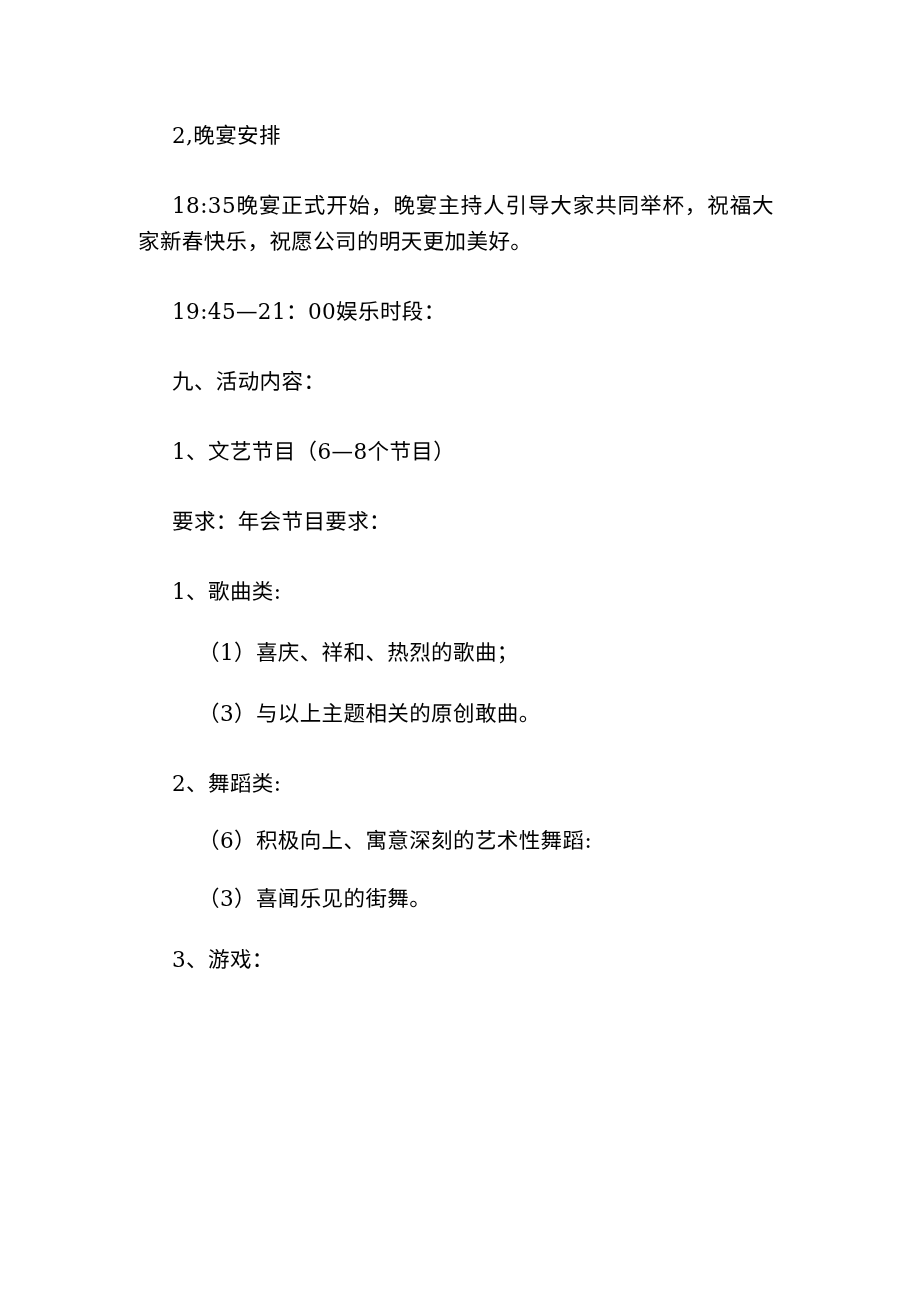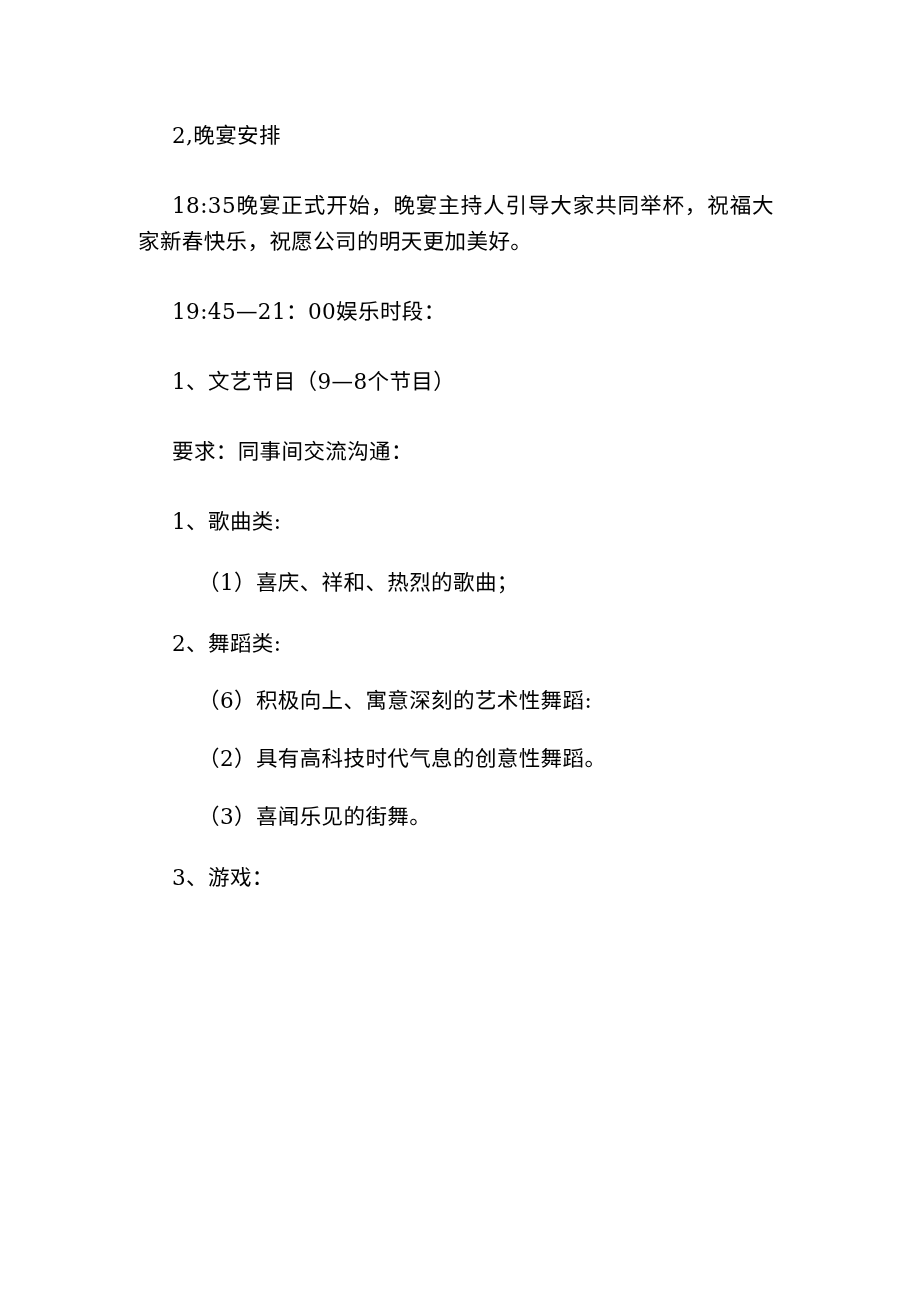--- a/index.html
+++ b/index.html
@@ -52,35 +52,36 @@
 <div class="page">
   <div class="doc-body">
 
     <p class="para ind-1 gap-lg">2,晚宴安排</p>
 
     <p class="para wrap gap-lg">18:35晚宴正式开始，晚宴主持人引导大家共同举杯，祝福大家新春快乐，祝愿公司的明天更加美好。</p>
 
 
     <p class="para ind-1 gap-lg">19:45—21：00娱乐时段：</p>
 
+    <p class="para ind-1 gap-lg">九、活动内容：</p>
 
-    <p class="para ind-1 gap-lg">1、文艺节目（9—8个节目）</p>
+    <p class="para ind-1 gap-lg">1、文艺节目（6—8个节目）</p>
 
-    <p class="para ind-1 gap-lg">要求：同事间交流沟通：</p>
+    <p class="para ind-1 gap-lg">要求：年会节目要求：</p>
 
     <p class="para ind-1 gap-md">1、歌曲类:</p>
 
     <p class="para ind-2 gap-md">（1）喜庆、祥和、热烈的歌曲；</p>
 
 
+    <p class="para ind-2 gap-lg">（3）与以上主题相关的原创敢曲。</p>
 
     <p class="para ind-1 gap-xs">2、舞蹈类:</p>
 
     <p class="para ind-2 gap-sm">（6）积极向上、寓意深刻的艺术性舞蹈:</p>
 
-    <p class="para ind-2 gap-sm">（2）具有高科技时代气息的创意性舞蹈。</p>
 
     <p class="para ind-2 gap-md">（3）喜闻乐见的街舞。</p>
 
     <p class="para ind-1 gap-none">3、游戏：</p>
 
   </div>
 </div>
 
 </body></html>

